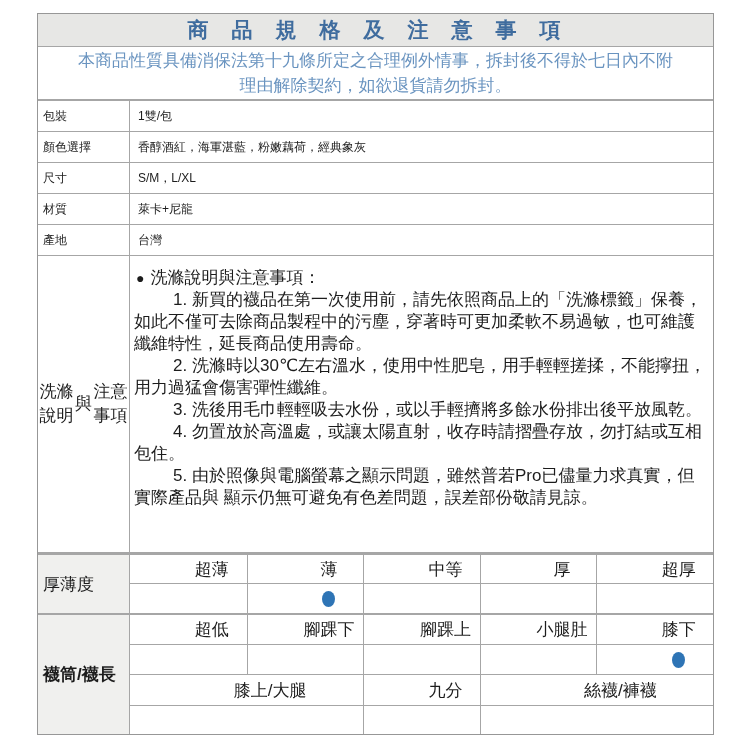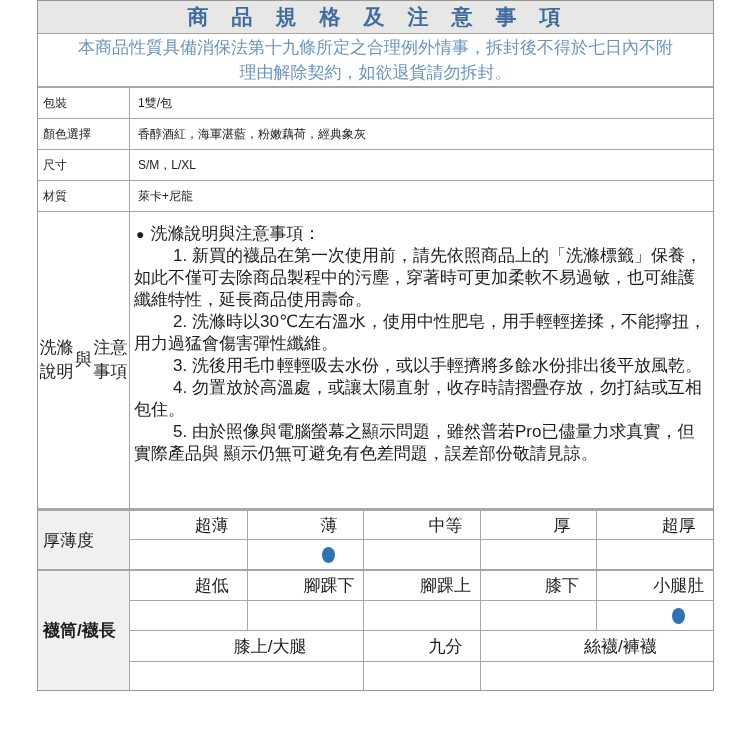--- a/index.html
+++ b/index.html
@@ -12,21 +12,21 @@
     --label-bg:#f0f0ee;
     --ink:#1c1c1c;
   }
   html,body{margin:0;padding:0;}
   body{
     width:750px;height:750px;background:#ffffff;position:relative;
     font-family:"Liberation Sans","DejaVu Sans",sans-serif;
     color:var(--ink);
   }
   .sheet{
-    position:absolute;left:37px;top:0;width:675px;
+    position:absolute;left:37px;top:13px;width:675px;
     border:1px solid var(--outer);
     background:#fff;
   }
   
   .title-bar{
     height:32px;background:var(--hdr-bg);
     border-bottom:1px solid var(--bd);
     display:flex;align-items:center;justify-content:center;
   }
   .title-bar span{
@@ -125,20 +125,24 @@
     <div class="val">香醇酒紅，海軍湛藍，粉嫩藕荷，經典象灰</div>
   </div>
   <div class="spec-row">
     <div class="lab">尺寸</div>
     <div class="val">S/M，L/XL</div>
   </div>
   <div class="spec-row">
     <div class="lab">材質</div>
     <div class="val">萊卡+尼龍</div>
   </div>
+  <div class="spec-row">
+    <div class="lab">產地</div>
+    <div class="val">台灣</div>
+  </div>
 
   <div class="care-row">
     <div class="lab">
       <span>洗滌說明</span>
       <span>與</span>
       <span>注意事項</span>
     </div>
     <div class="care-body">
       <div class="heading">
         <span class="bullet">●</span><span>洗滌說明與注意事項：</span>
@@ -165,22 +169,22 @@
     <div class="cell bt bl"></div>
     <div class="cell bt bl"></div>
     <div class="cell bt bl"></div>
   </div>
 
   <div class="length">
     <div class="glabel">襪筒/襪長</div>
     <div class="cell sp2">超低</div>
     <div class="cell sp2 bl">腳踝下</div>
     <div class="cell sp2 bl">腳踝上</div>
+    <div class="cell sp2 bl">小腿肚</div>
     <div class="cell sp2 bl">膝下</div>
-    <div class="cell sp2 bl">小腿肚</div>
     <div class="cell sp2 bt"></div>
     <div class="cell sp2 bt bl"></div>
     <div class="cell sp2 bt bl"></div>
     <div class="cell sp2 bt bl"></div>
     <div class="cell sp2 bt bl">
         <span class="dot"></span>
       </div>
     <div class="cell sp4 bt">膝上/大腿</div>
     <div class="cell sp2 bt bl">九分</div>
     <div class="cell sp4 bt bl">絲襪/褲襪</div>

